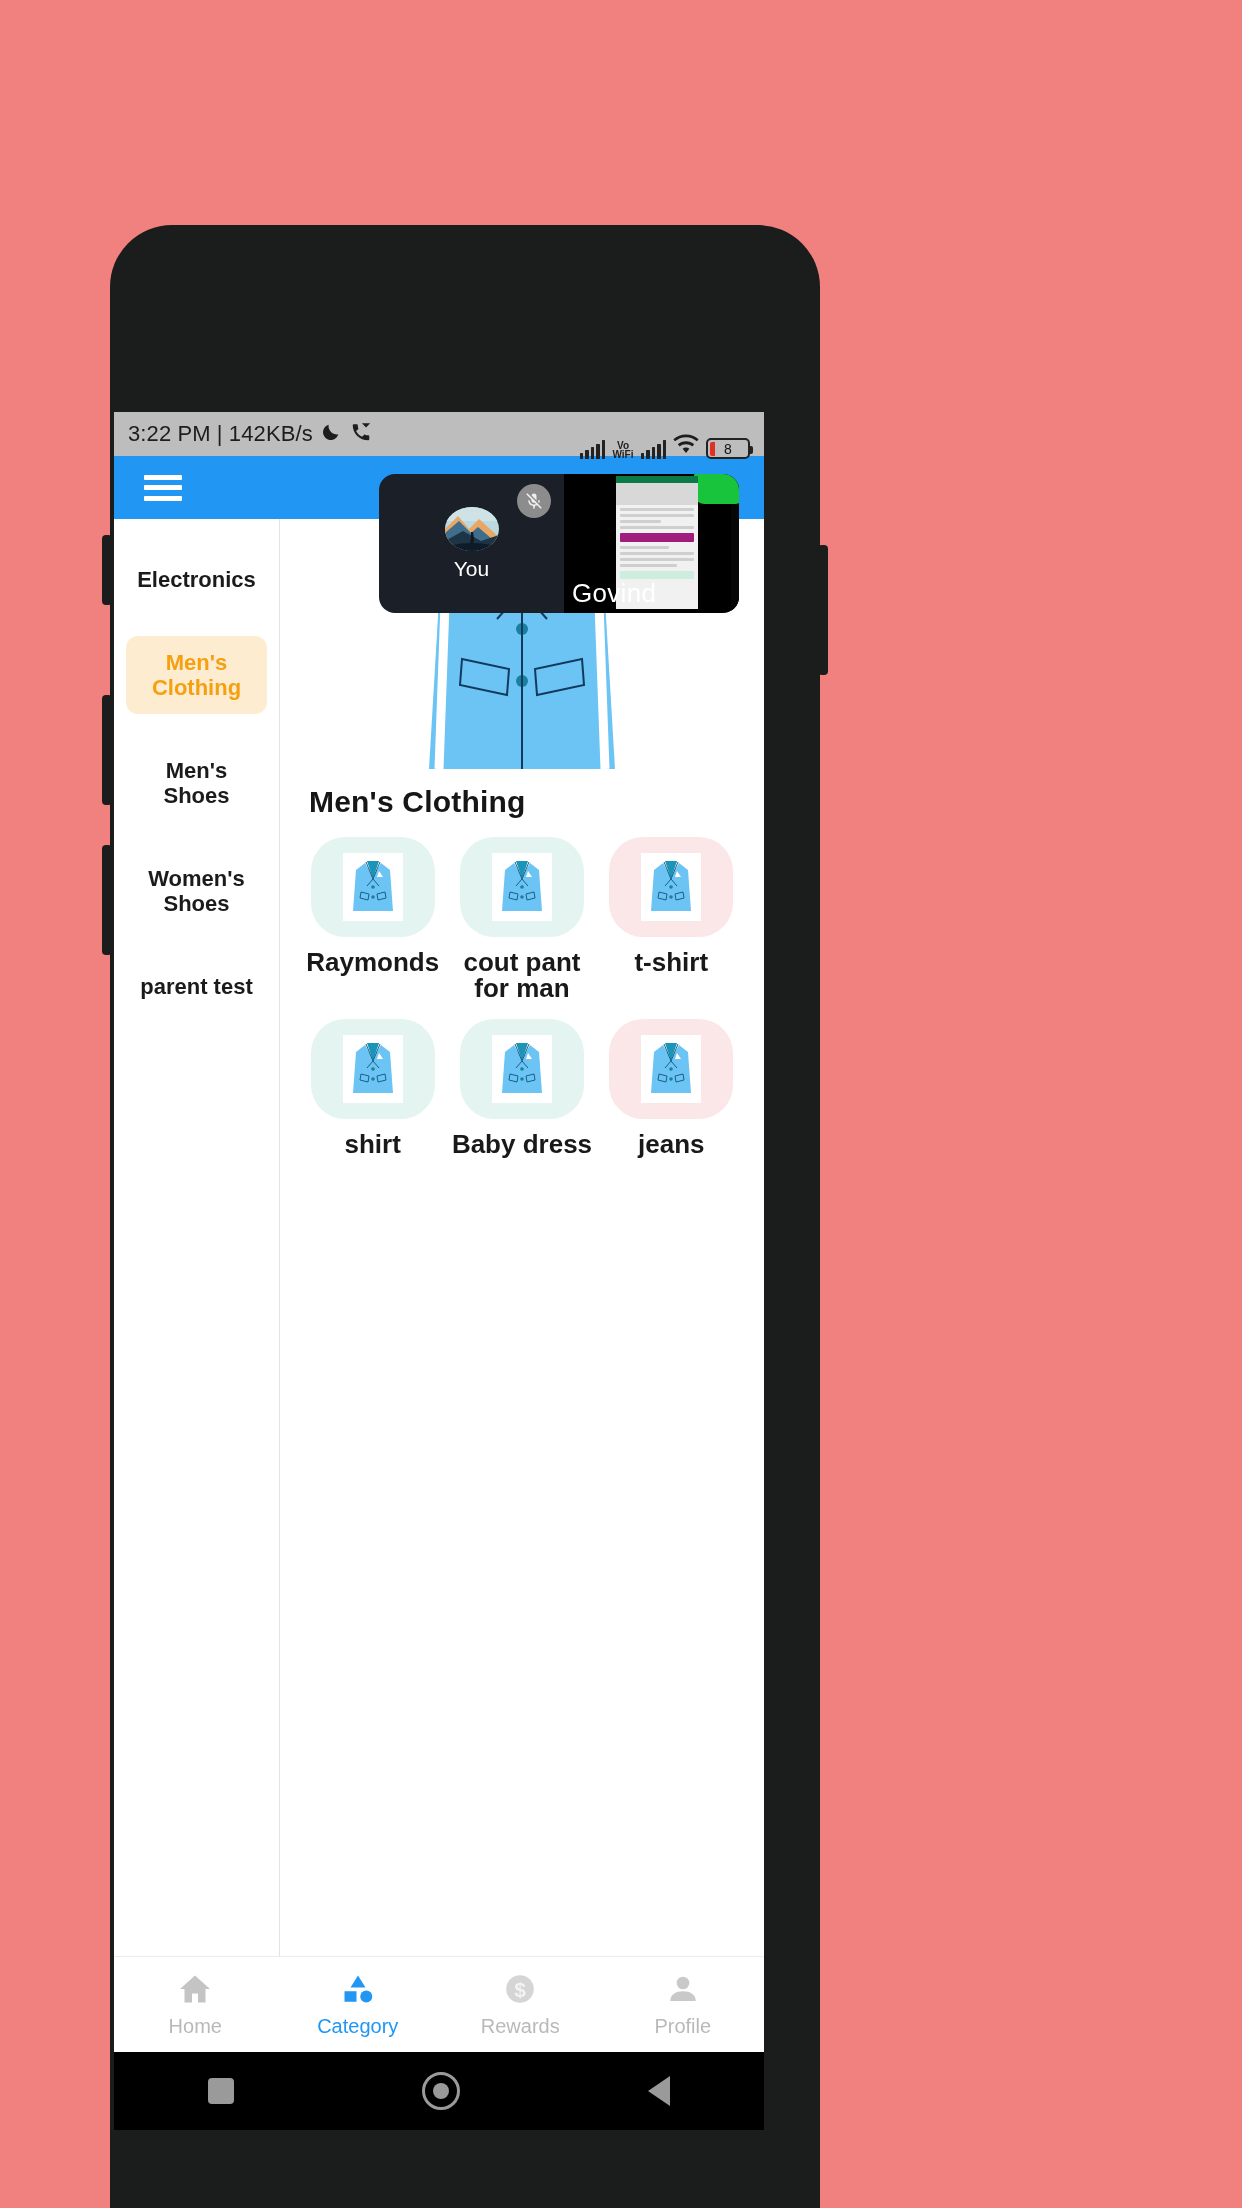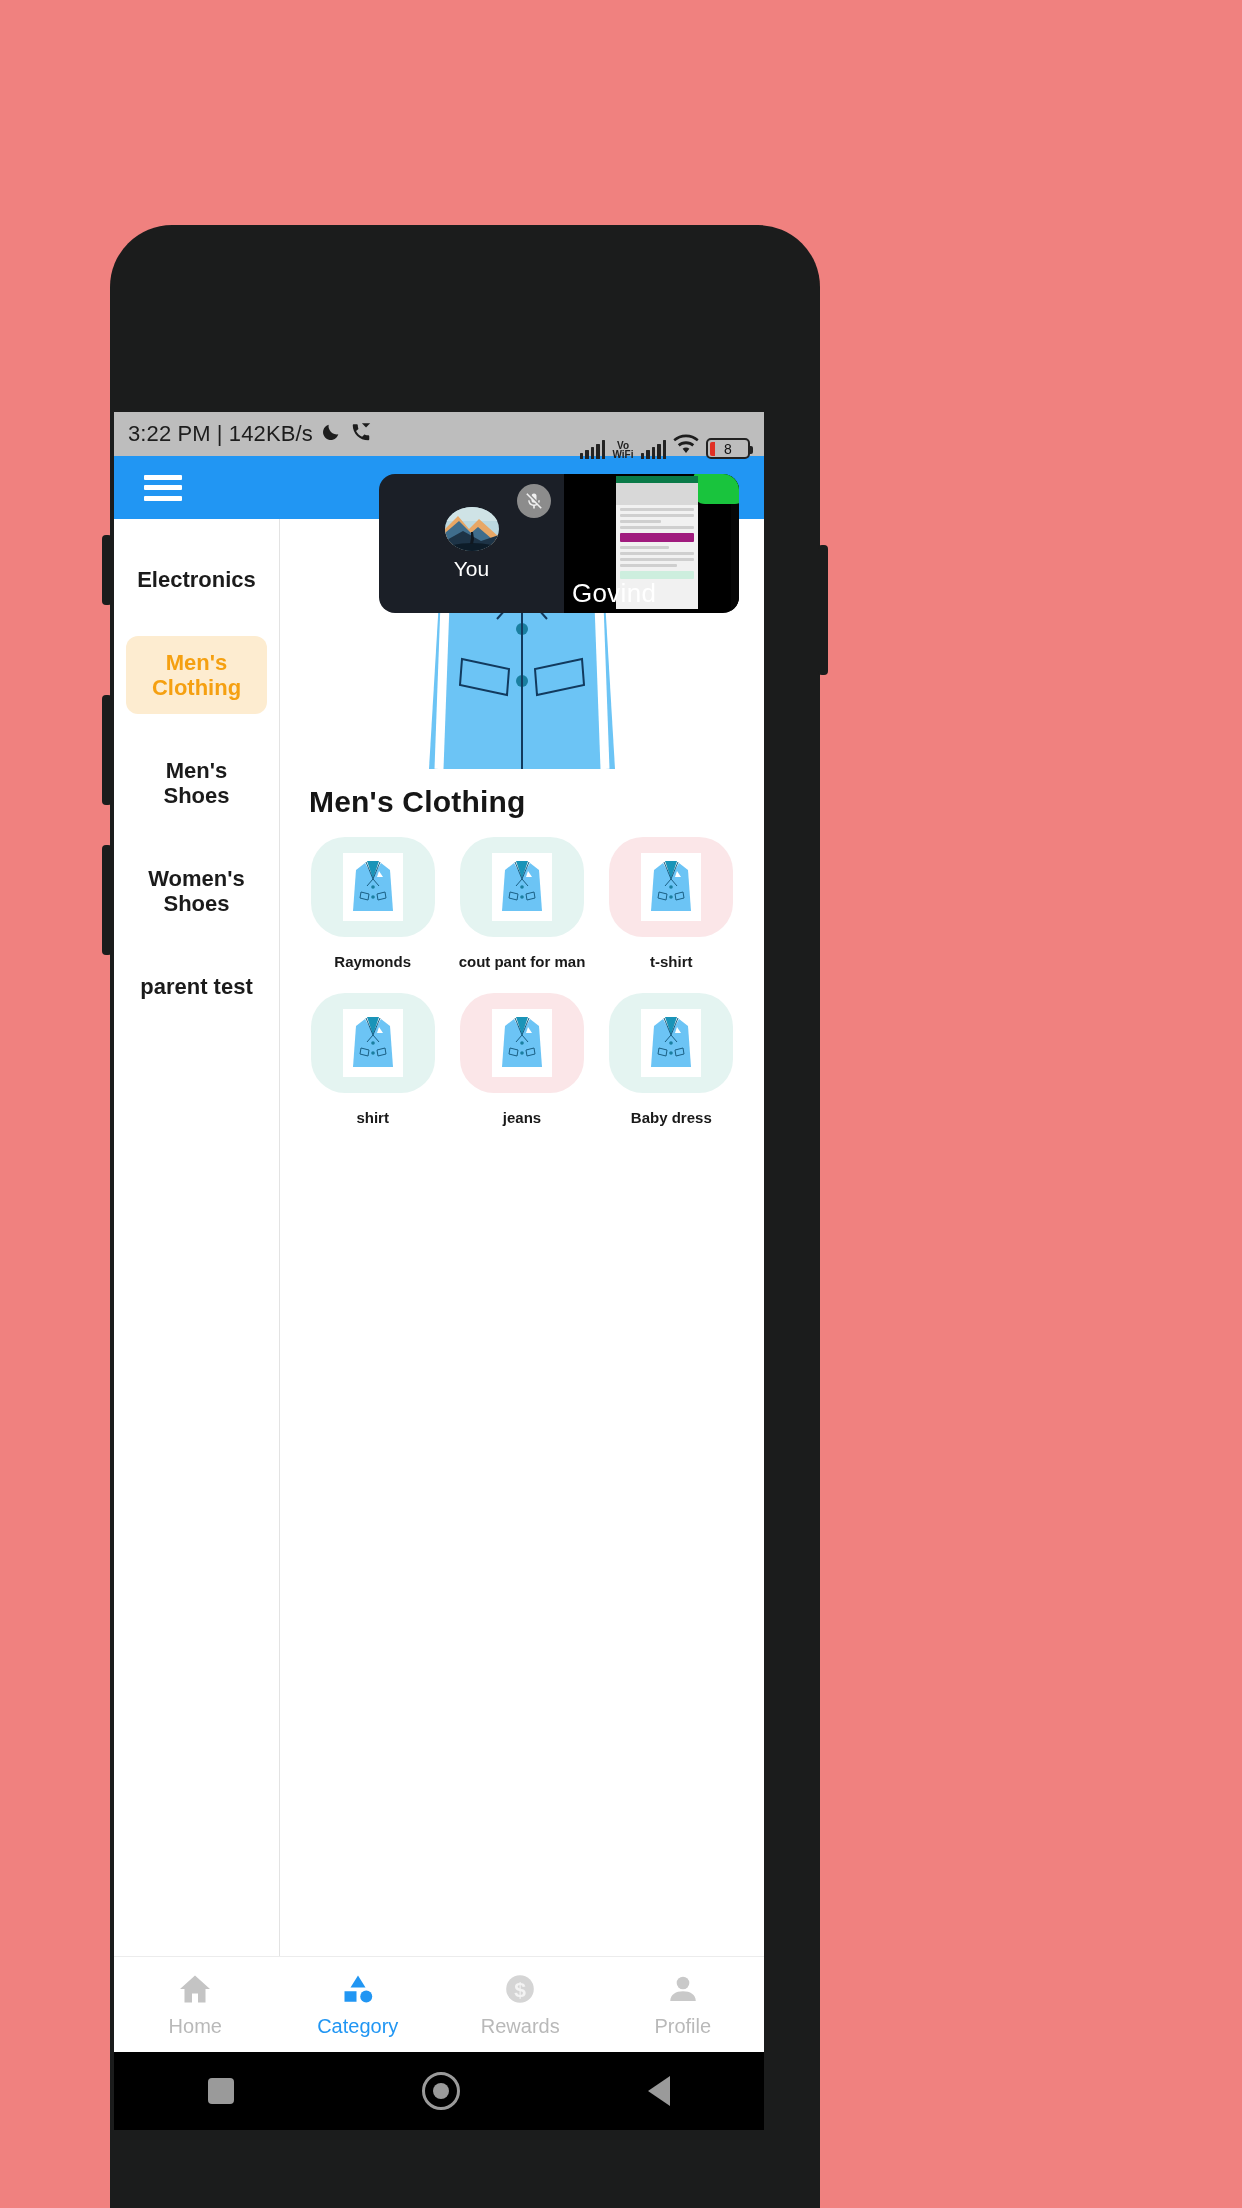--- a/index.html
+++ b/index.html
@@ -90,21 +90,21 @@
 
   #grid{
     display:flex;flex-wrap:wrap;padding:10px 18px 0 18px;box-sizing:border-box;
   }
   .tile{width:33.33%;box-sizing:border-box;padding:4px 2px 14px 2px;text-align:center;cursor:pointer;}
   .tile-thumb{
     width:124px;height:100px;margin:0 auto;border-radius:34px;
     display:flex;align-items:center;justify-content:center;
   }
   .tile-thumb .inner{width:60px;height:68px;background:#fff;display:flex;align-items:center;justify-content:center;}
-  .tile-label{font-size:15px;font-weight:700;color:#191919;line-height:26px;margin-top:12px;}
+  .tile-label{font-size:26px;font-weight:700;color:#191919;line-height:26px;margin-top:12px;}
 
   
   #bottom-nav{
     position:absolute;left:0;right:0;bottom:78px;height:95px;background:#fff;
     border-top:1.5px solid #ececec;display:flex;align-items:center;
   }
   .nav-item{flex:1;display:flex;flex-direction:column;align-items:center;justify-content:center;gap:4px;cursor:pointer;}
   .nav-label{font-size:20px;color:#b9b9b9;font-weight:400;}
   .nav-item.active .nav-label{color:#2196F3;}
 
@@ -338,59 +338,59 @@
                 <circle cx="23" cy="38" r="1.8" fill="#1a7fa0"></circle>
                 <path d="M11 33 L19 35 L18 41 L10 39 Z" fill="#6cc4f5" stroke="#1a5f84" stroke-width="1"></path>
                 <path d="M35 33 L27 35 L28 41 L36 39 Z" fill="#6cc4f5" stroke="#1a5f84" stroke-width="1"></path>
               </svg>
             </div>
           </div>
           <div class="tile-label">shirt</div>
         </div>
 
         <div class="tile">
+          <div class="tile-thumb" style="background:#e4f4f1">
+            <div class="inner">
+              <svg width="46" height="56" viewBox="0 0 46 56">
+                <path d="M15 4 L6 11 L3 52 L16 52 L18 20 Z" fill="#6cc4f5"></path>
+                <path d="M31 4 L40 11 L43 52 L30 52 L28 20 Z" fill="#6cc4f5"></path>
+                <path d="M15 4 L23 18 L31 4 L31 52 L15 52 Z" fill="#6cc4f5"></path>
+                <path d="M17 2 L23 20 L29 2 Z" fill="#1a94b8"></path>
+                <path d="M16 3 L23 20 L17 27" fill="none" stroke="#1a5f84" stroke-width="1"></path>
+                <path d="M30 3 L23 20 L29 27" fill="none" stroke="#1a5f84" stroke-width="1"></path>
+                <path d="M29 12 L33 18 L27 18 Z" fill="#ffffff"></path>
+                <circle cx="23" cy="28" r="1.8" fill="#1a7fa0"></circle>
+                <circle cx="23" cy="38" r="1.8" fill="#1a7fa0"></circle>
+                <path d="M11 33 L19 35 L18 41 L10 39 Z" fill="#6cc4f5" stroke="#1a5f84" stroke-width="1"></path>
+                <path d="M35 33 L27 35 L28 41 L36 39 Z" fill="#6cc4f5" stroke="#1a5f84" stroke-width="1"></path>
+              </svg>
+            </div>
+          </div>
+          <div class="tile-label">Baby dress</div>
+        </div>
+
+        <div class="tile">
           <div class="tile-thumb" style="background:#fbe6e8">
             <div class="inner">
               <svg width="46" height="56" viewBox="0 0 46 56">
                 <path d="M15 4 L6 11 L3 52 L16 52 L18 20 Z" fill="#6cc4f5"></path>
                 <path d="M31 4 L40 11 L43 52 L30 52 L28 20 Z" fill="#6cc4f5"></path>
                 <path d="M15 4 L23 18 L31 4 L31 52 L15 52 Z" fill="#6cc4f5"></path>
                 <path d="M17 2 L23 20 L29 2 Z" fill="#1a94b8"></path>
                 <path d="M16 3 L23 20 L17 27" fill="none" stroke="#1a5f84" stroke-width="1"></path>
                 <path d="M30 3 L23 20 L29 27" fill="none" stroke="#1a5f84" stroke-width="1"></path>
                 <path d="M29 12 L33 18 L27 18 Z" fill="#ffffff"></path>
                 <circle cx="23" cy="28" r="1.8" fill="#1a7fa0"></circle>
                 <circle cx="23" cy="38" r="1.8" fill="#1a7fa0"></circle>
                 <path d="M11 33 L19 35 L18 41 L10 39 Z" fill="#6cc4f5" stroke="#1a5f84" stroke-width="1"></path>
                 <path d="M35 33 L27 35 L28 41 L36 39 Z" fill="#6cc4f5" stroke="#1a5f84" stroke-width="1"></path>
               </svg>
             </div>
           </div>
           <div class="tile-label">jeans</div>
-        </div>
-
-        <div class="tile">
-          <div class="tile-thumb" style="background:#e4f4f1">
-            <div class="inner">
-              <svg width="46" height="56" viewBox="0 0 46 56">
-                <path d="M15 4 L6 11 L3 52 L16 52 L18 20 Z" fill="#6cc4f5"></path>
-                <path d="M31 4 L40 11 L43 52 L30 52 L28 20 Z" fill="#6cc4f5"></path>
-                <path d="M15 4 L23 18 L31 4 L31 52 L15 52 Z" fill="#6cc4f5"></path>
-                <path d="M17 2 L23 20 L29 2 Z" fill="#1a94b8"></path>
-                <path d="M16 3 L23 20 L17 27" fill="none" stroke="#1a5f84" stroke-width="1"></path>
-                <path d="M30 3 L23 20 L29 27" fill="none" stroke="#1a5f84" stroke-width="1"></path>
-                <path d="M29 12 L33 18 L27 18 Z" fill="#ffffff"></path>
-                <circle cx="23" cy="28" r="1.8" fill="#1a7fa0"></circle>
-                <circle cx="23" cy="38" r="1.8" fill="#1a7fa0"></circle>
-                <path d="M11 33 L19 35 L18 41 L10 39 Z" fill="#6cc4f5" stroke="#1a5f84" stroke-width="1"></path>
-                <path d="M35 33 L27 35 L28 41 L36 39 Z" fill="#6cc4f5" stroke="#1a5f84" stroke-width="1"></path>
-              </svg>
-            </div>
-          </div>
-          <div class="tile-label">Baby dress</div>
         </div>
 
       </div>
     </div>
   </div>
 
   <div id="bottom-nav">
     <div class="nav-item">
       <span>
         <svg width="40" height="36" viewBox="0 0 24 24">

